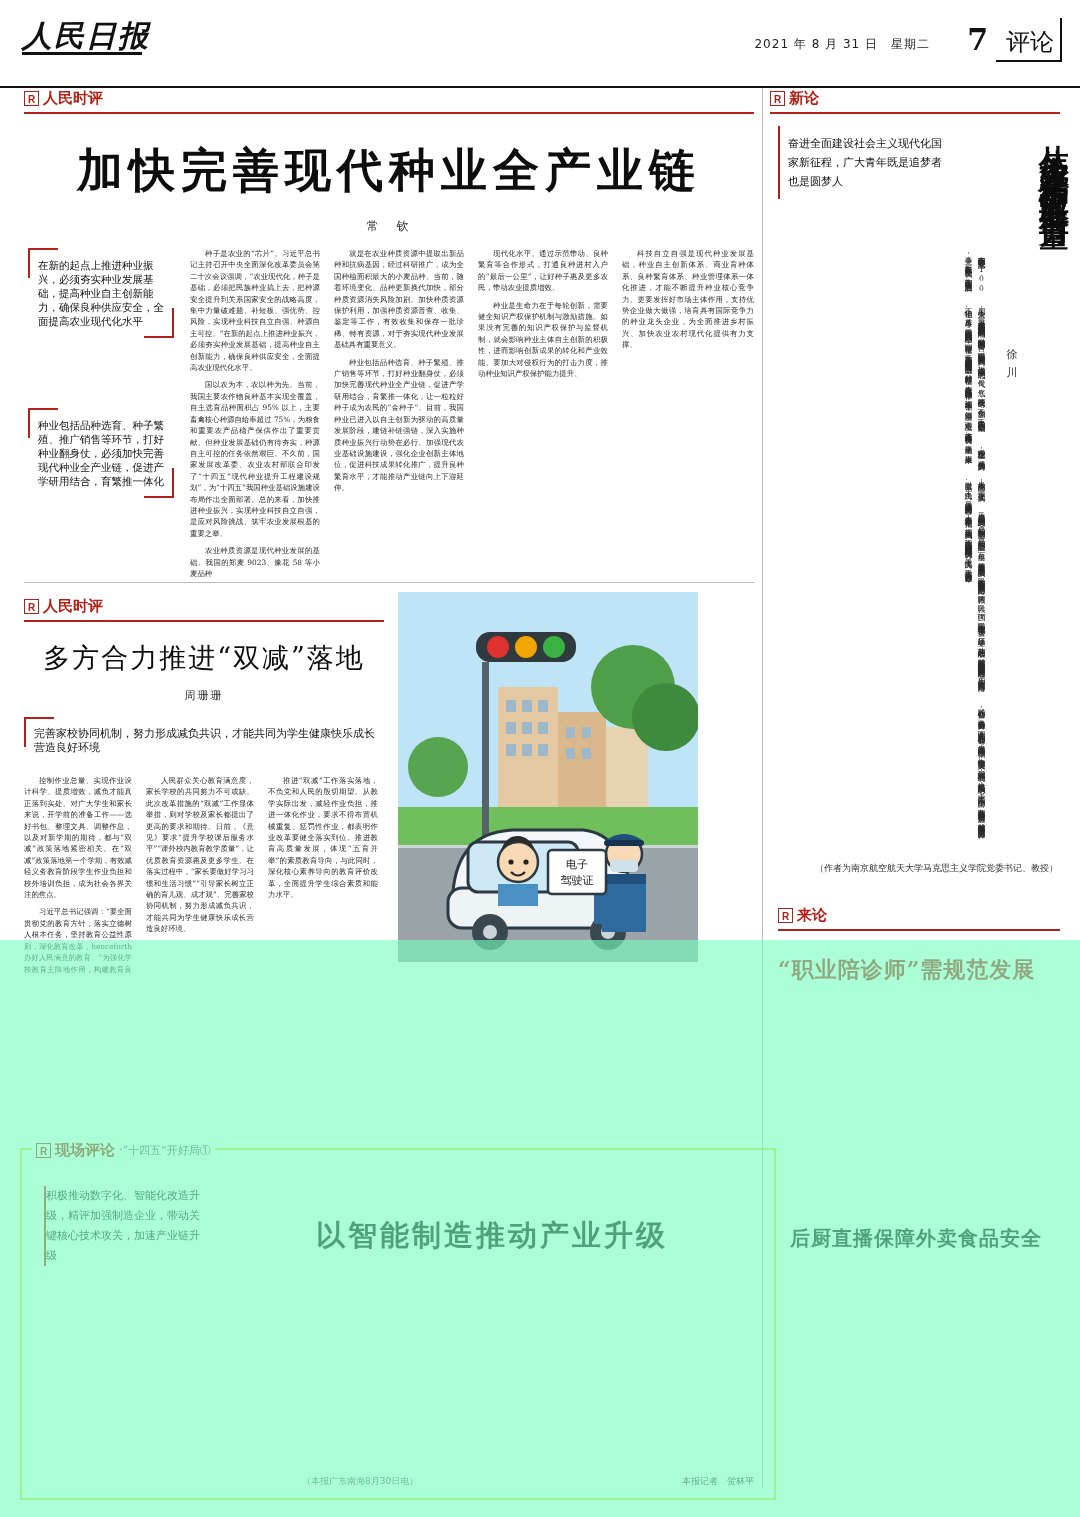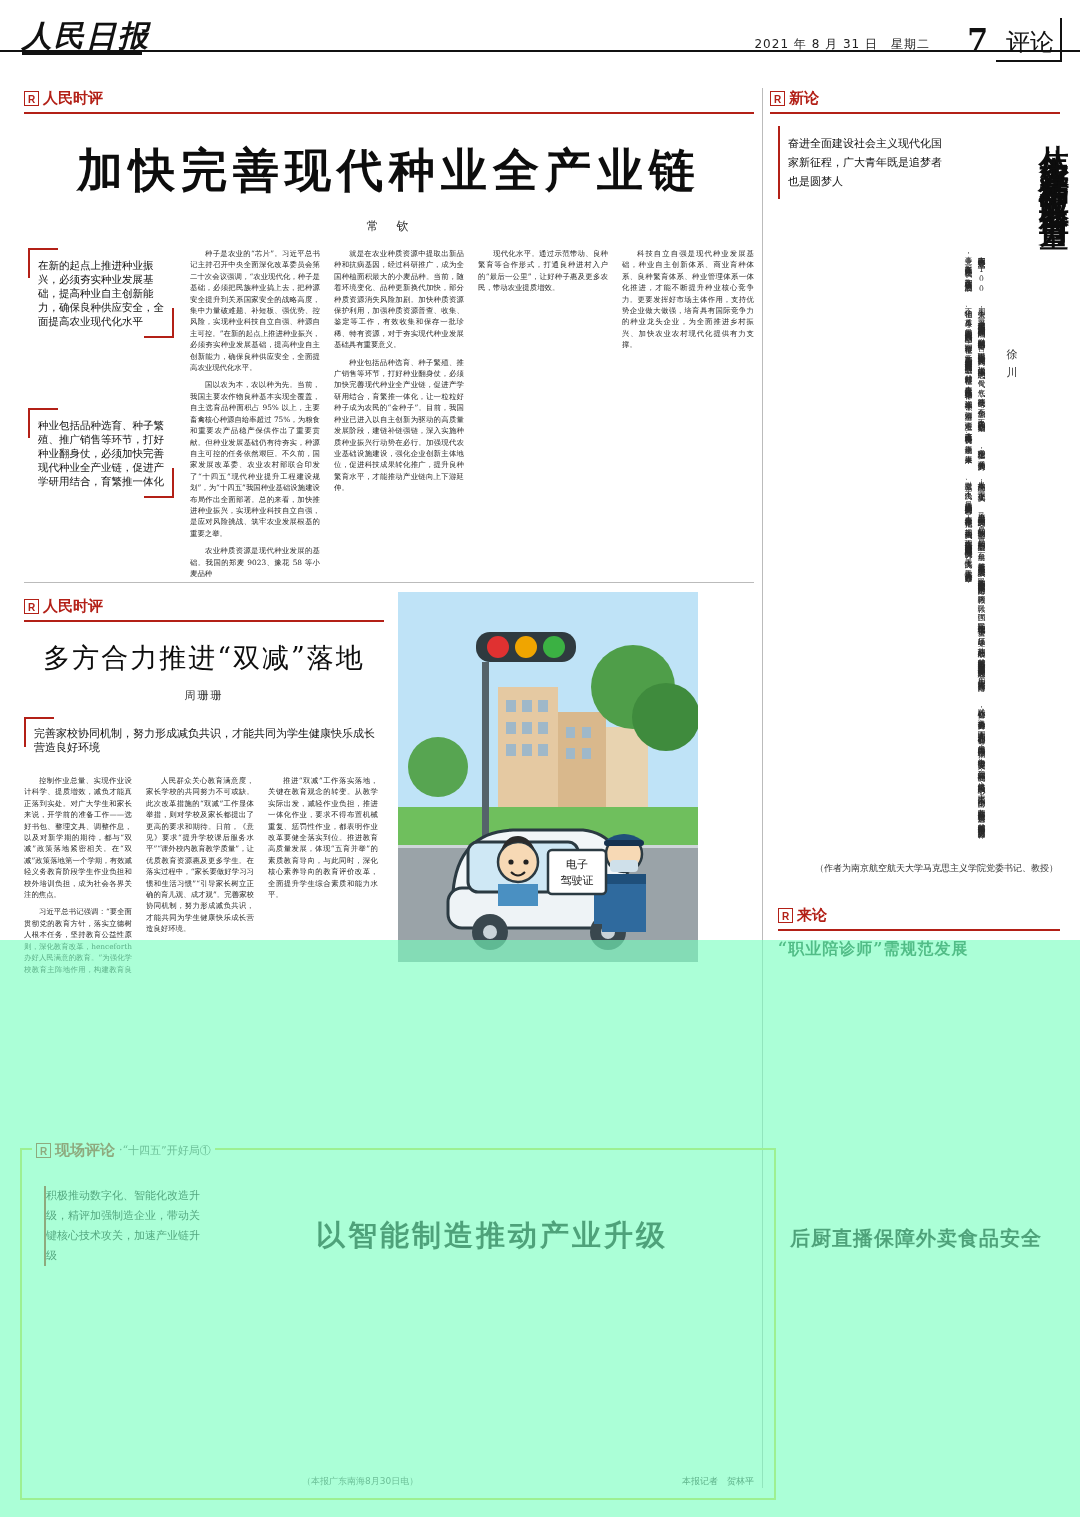--- a/index.html
+++ b/index.html
@@ -10,21 +10,21 @@
     background: #ffffff;
     font-family: "DejaVu Sans", "Liberation Sans", sans-serif;
     color: #1a1a1a;
     position: relative;
     overflow: hidden;
   }
   .page { position: relative; width: 1080px; height: 1517px; }
 
   
   .masthead {
-    position: absolute; left: 0; top: 0; width: 1080px; height: 52px;
+    position: absolute; left: 0; top: 0; width: 1080px; height: 88px;
     border-bottom: 2px solid #111;
   }
   .logo {
     position: absolute; left: 22px; top: 16px;
     font-family: "DejaVu Serif", "Liberation Serif", serif;
     font-weight: bold; font-size: 30px; letter-spacing: 2px;
     color: #111; font-style: italic;
   }
   .logo-underline {
     position: absolute; left: 22px; top: 52px; width: 120px; height: 3px; background: #111;
@@ -140,22 +140,22 @@
     letter-spacing: .5px; overflow: hidden;
   }
   .r1-sign {
     position: absolute; right: 22px; top: 862px; width: 280px; text-align: right;
     font-size: 9px; color: #333; font-family: "DejaVu Serif","Liberation Serif",serif;
   }
 
   
   .r2 { position: absolute; left: 778px; top: 905px; width: 290px; }
   .r2-title {
-    margin-top: 8px; font-size: 16px; font-weight: bold; letter-spacing: 1px;
-    font-family: "DejaVu Serif", "Liberation Serif", serif; color: #14532d;
+    margin-top: 24px; font-size: 22px; font-weight: bold; letter-spacing: 1px;
+    font-family: "DejaVu Serif", "Liberation Serif", serif; color: #b91c1c;
   }
 
   
   .field-box {
     position: absolute; left: 20px; top: 1148px; width: 756px; height: 352px;
     border: 2px solid #d9d84a;
   }
   .field-tag { position: absolute; left: 10px; top: -10px; background: #fff; padding: 0 4px; }
   .field-sub {
     position: absolute; left: 22px; top: 36px; width: 160px;
@@ -231,20 +231,21 @@
     <p>种子是农业的“芯片”。习近平总书记主持召开中央全面深化改革委员会第二十次会议强调，“农业现代化，种子是基础，必须把民族种业搞上去，把种源安全提升到关系国家安全的战略高度，集中力量破难题、补短板、强优势、控风险，实现种业科技自立自强、种源自主可控。”在新的起点上推进种业振兴，必须夯实种业发展基础，提高种业自主创新能力，确保良种供应安全，全面提高农业现代化水平。</p>
     <p>国以农为本，农以种为先。当前，我国主要农作物良种基本实现全覆盖，自主选育品种面积占 95% 以上，主要畜禽核心种源自给率超过 75%，为粮食和重要农产品稳产保供作出了重要贡献。但种业发展基础仍有待夯实，种源自主可控的任务依然艰巨。不久前，国家发展改革委、农业农村部联合印发了“十四五”现代种业提升工程建设规划”，为“十四五”我国种业基础设施建设布局作出全面部署。总的来看，加快推进种业振兴，实现种业科技自立自强，是应对风险挑战、筑牢农业发展根基的重要之举。</p>
     <p>农业种质资源是现代种业发展的基础。我国的郑麦 9023、豫花 58 等小麦品种</p>
   </div>
   <div class="col" style="position:absolute;left:334px;top:248px;width:130px;height:330px;overflow:hidden;">
     <p>就是在农业种质资源中提取出新品种和抗病基因，经过科研推广，成为全国种植面积最大的小麦品种。当前，随着环境变化、品种更新换代加快，部分种质资源消失风险加剧。加快种质资源保护利用，加强种质资源普查、收集、鉴定等工作，有效收集和保存一批珍稀、特有资源，对于夯实现代种业发展基础具有重要意义。</p>
     <p>种业包括品种选育、种子繁殖、推广销售等环节，打好种业翻身仗，必须加快完善现代种业全产业链，促进产学研用结合，育繁推一体化，让一粒粒好种子成为农民的“金种子”。目前，我国种业已进入以自主创新为驱动的高质量发展阶段，建链补链强链，深入实施种质种业振兴行动势在必行。加强现代农业基础设施建设，强化企业创新主体地位，促进科技成果转化推广，提升良种繁育水平，才能推动产业链向上下游延伸。</p>
   </div>
   <div class="col" style="position:absolute;left:478px;top:248px;width:130px;height:330px;overflow:hidden;">
     <p>现代化水平。通过示范带动、良种繁育等合作形式，打通良种进村入户的“最后一公里”，让好种子惠及更多农民，带动农业提质增效。</p>
+    <p>种业是生命力在于每轮创新，需要健全知识产权保护机制与激励措施。如果没有完善的知识产权保护与监督机制，就会影响种业主体自主创新的积极性，进而影响创新成果的转化和产业效能。要加大对侵权行为的打击力度，推动种业知识产权保护能力提升。</p>
   </div>
   <div class="col" style="position:absolute;left:622px;top:248px;width:132px;height:330px;overflow:hidden;">
     <p>科技自立自强是现代种业发展基础，种业自主创新体系、商业育种体系、良种繁育体系、种业管理体系一体化推进，才能不断提升种业核心竞争力。更要发挥好市场主体作用，支持优势企业做大做强，培育具有国际竞争力的种业龙头企业，为全面推进乡村振兴、加快农业农村现代化提供有力支撑。</p>
   </div>
 
   <div class="divider-h" style="left:24px;top:582px;width:730px;"></div>
   <div class="divider-v" style="left:762px;top:88px;height:1400px;"></div>
 
   <div class="a2">
     <div class="tag">
@@ -258,21 +259,21 @@
   </div>
 
   <div class="col" style="position:absolute;left:24px;top:775px;width:108px;height:200px;overflow:hidden;">
     <p>控制作业总量、实现作业设计科学、提质增效，减负才能真正落到实处。对广大学生和家长来说，开学前的准备工作——选好书包、整理文具、调整作息，以及对新学期的期待，都与“双减”政策落地紧密相关。在“双减”政策落地第一个学期，有效减轻义务教育阶段学生作业负担和校外培训负担，成为社会各界关注的焦点。</p>
     <p>习近平总书记强调：“要全面贯彻党的教育方针，落实立德树人根本任务，坚持教育公益性原则，深化教育改革，henceforth 办好人民满意的教育。”为强化学校教育主阵地作用，构建教育良好生态，今年 7 月，中办、国办印发了《关于进一步减轻义务教育阶段学生作业负担和校外培训负担的意见》。北京市重庆等地“双减”政策 9 个全国试点基地落实。在“双减”政策双向落实下，各地因地细化制定符合自身实际的目标、举措和时间表，确保政策落实落细、见行见效。</p>
   </div>
   <div class="col" style="position:absolute;left:146px;top:775px;width:108px;height:200px;overflow:hidden;">
     <p>人民群众关心教育满意度，家长学校的共同努力不可或缺。此次改革措施的“双减”工作显体举措，则对学校及家长都提出了更高的要求和期待。日前，《意见》要求“提升学校课后服务水平”“课外校内教育教学质量”，让优质教育资源惠及更多学生。在落实过程中，“家长要做好学习习惯和生活习惯”“引导家长树立正确的育儿观、成才观”。完善家校协同机制，努力形成减负共识，才能共同为学生健康快乐成长营造良好环境。</p>
   </div>
   <div class="col" style="position:absolute;left:268px;top:775px;width:110px;height:200px;overflow:hidden;">
-    <p>推进“双减”工作落实落地，关键在教育观念的转变。从教学实际出发，减轻作业负担，推进一体化作业，要求不得布置机械重复、惩罚性作业，都表明作业改革要健全落实到位。推进教育高质量发展，体现“五育并举”的素质教育导向，与此同时，深化核心素养导向的教育评价改革，全面提升学生综合素质和能力水平。</p>
+    <p>推进“双减”工作落实落地，不负党和人民的殷切期望。从教学实际出发，减轻作业负担，推进一体化作业，要求不得布置机械重复、惩罚性作业，都表明作业改革要健全落实到位。推进教育高质量发展，体现“五育并举”的素质教育导向，与此同时，深化核心素养导向的教育评价改革，全面提升学生综合素质和能力水平。</p>
   </div>
 
   <div class="illus">
     <svg width="300" height="370" viewBox="0 0 300 370" xmlns="http://www.w3.org/2000/svg">
 
       <rect x="0" y="0" width="300" height="250" fill="#bfe3f7"></rect>
 
       <rect x="100" y="95" width="60" height="120" fill="#e5c9a2"></rect>
       <rect x="160" y="120" width="48" height="95" fill="#d9b88c"></rect>
       <rect x="208" y="135" width="42" height="80" fill="#e8d3b0"></rect>

